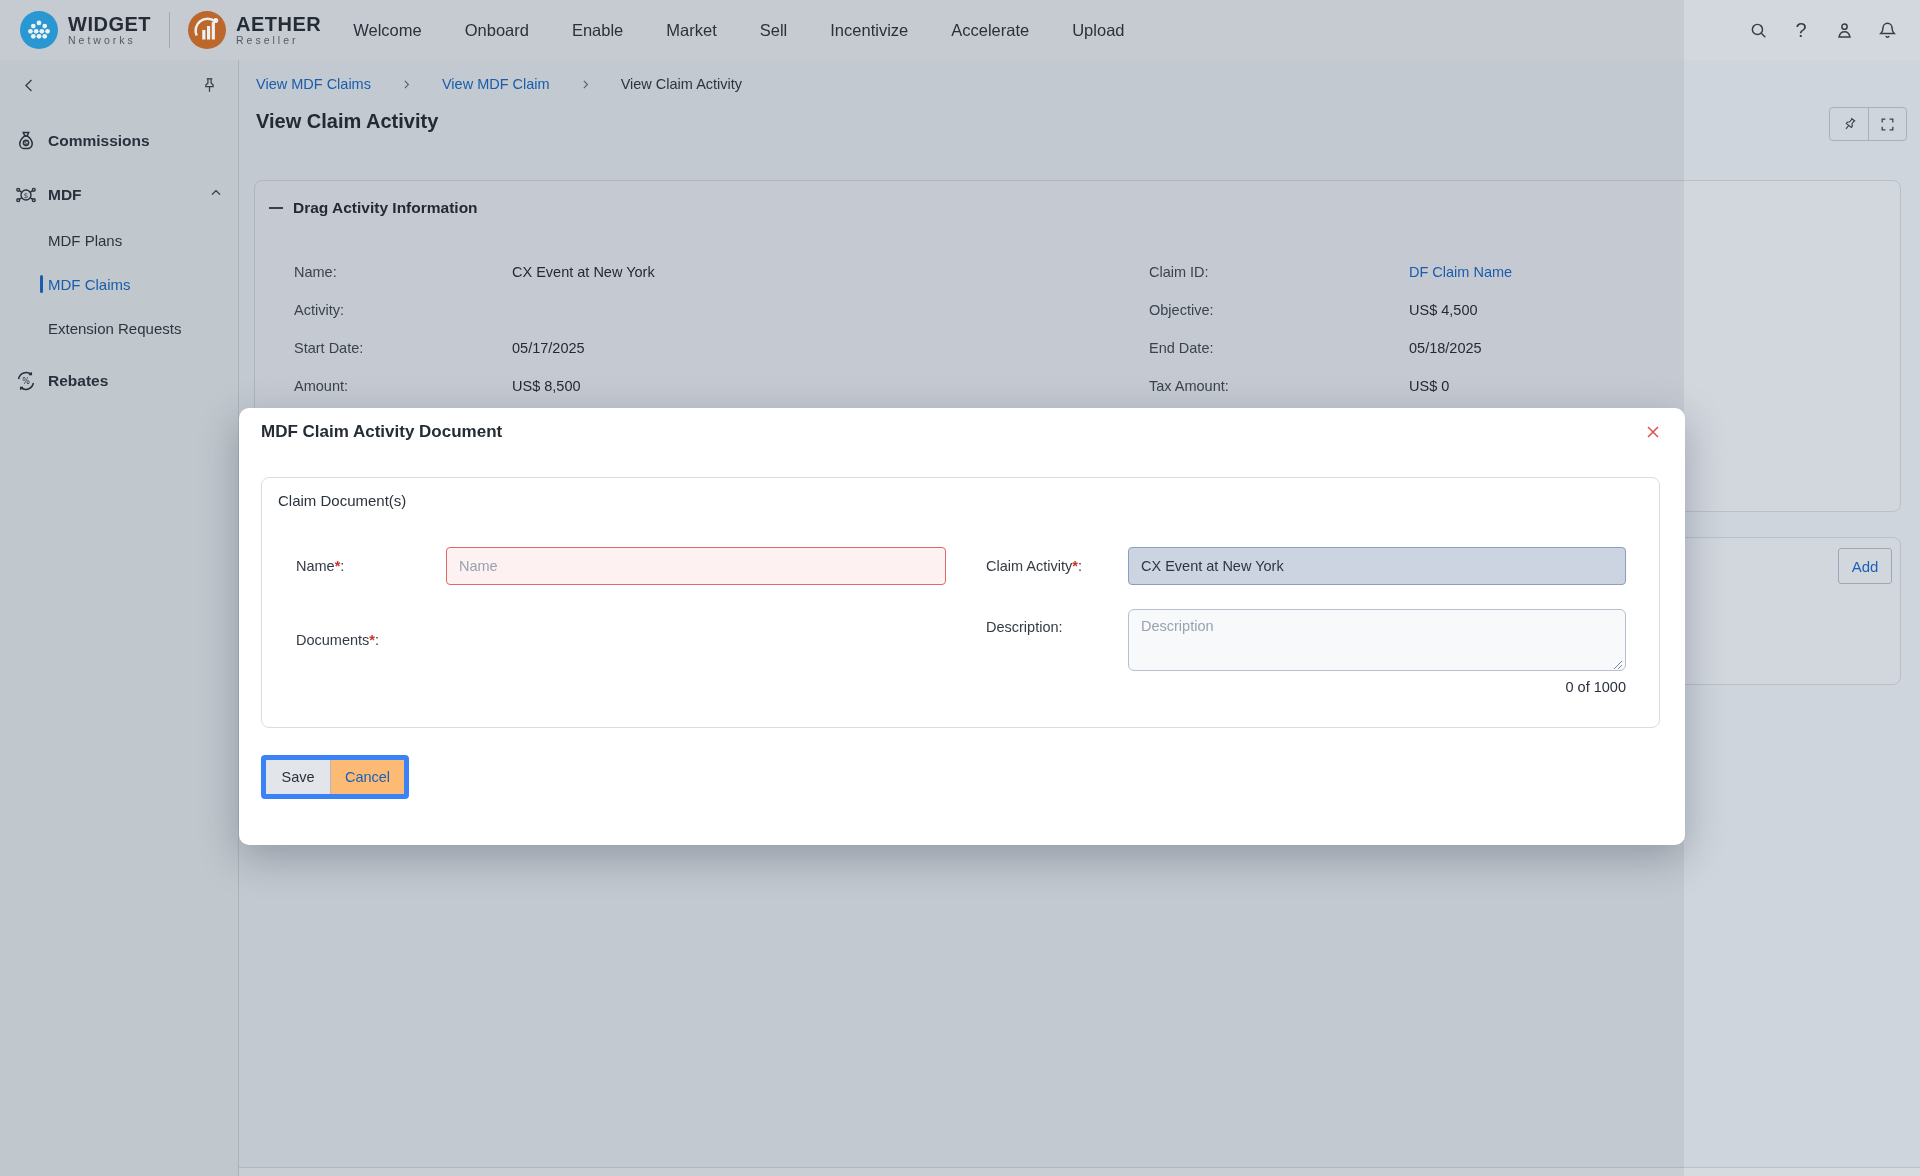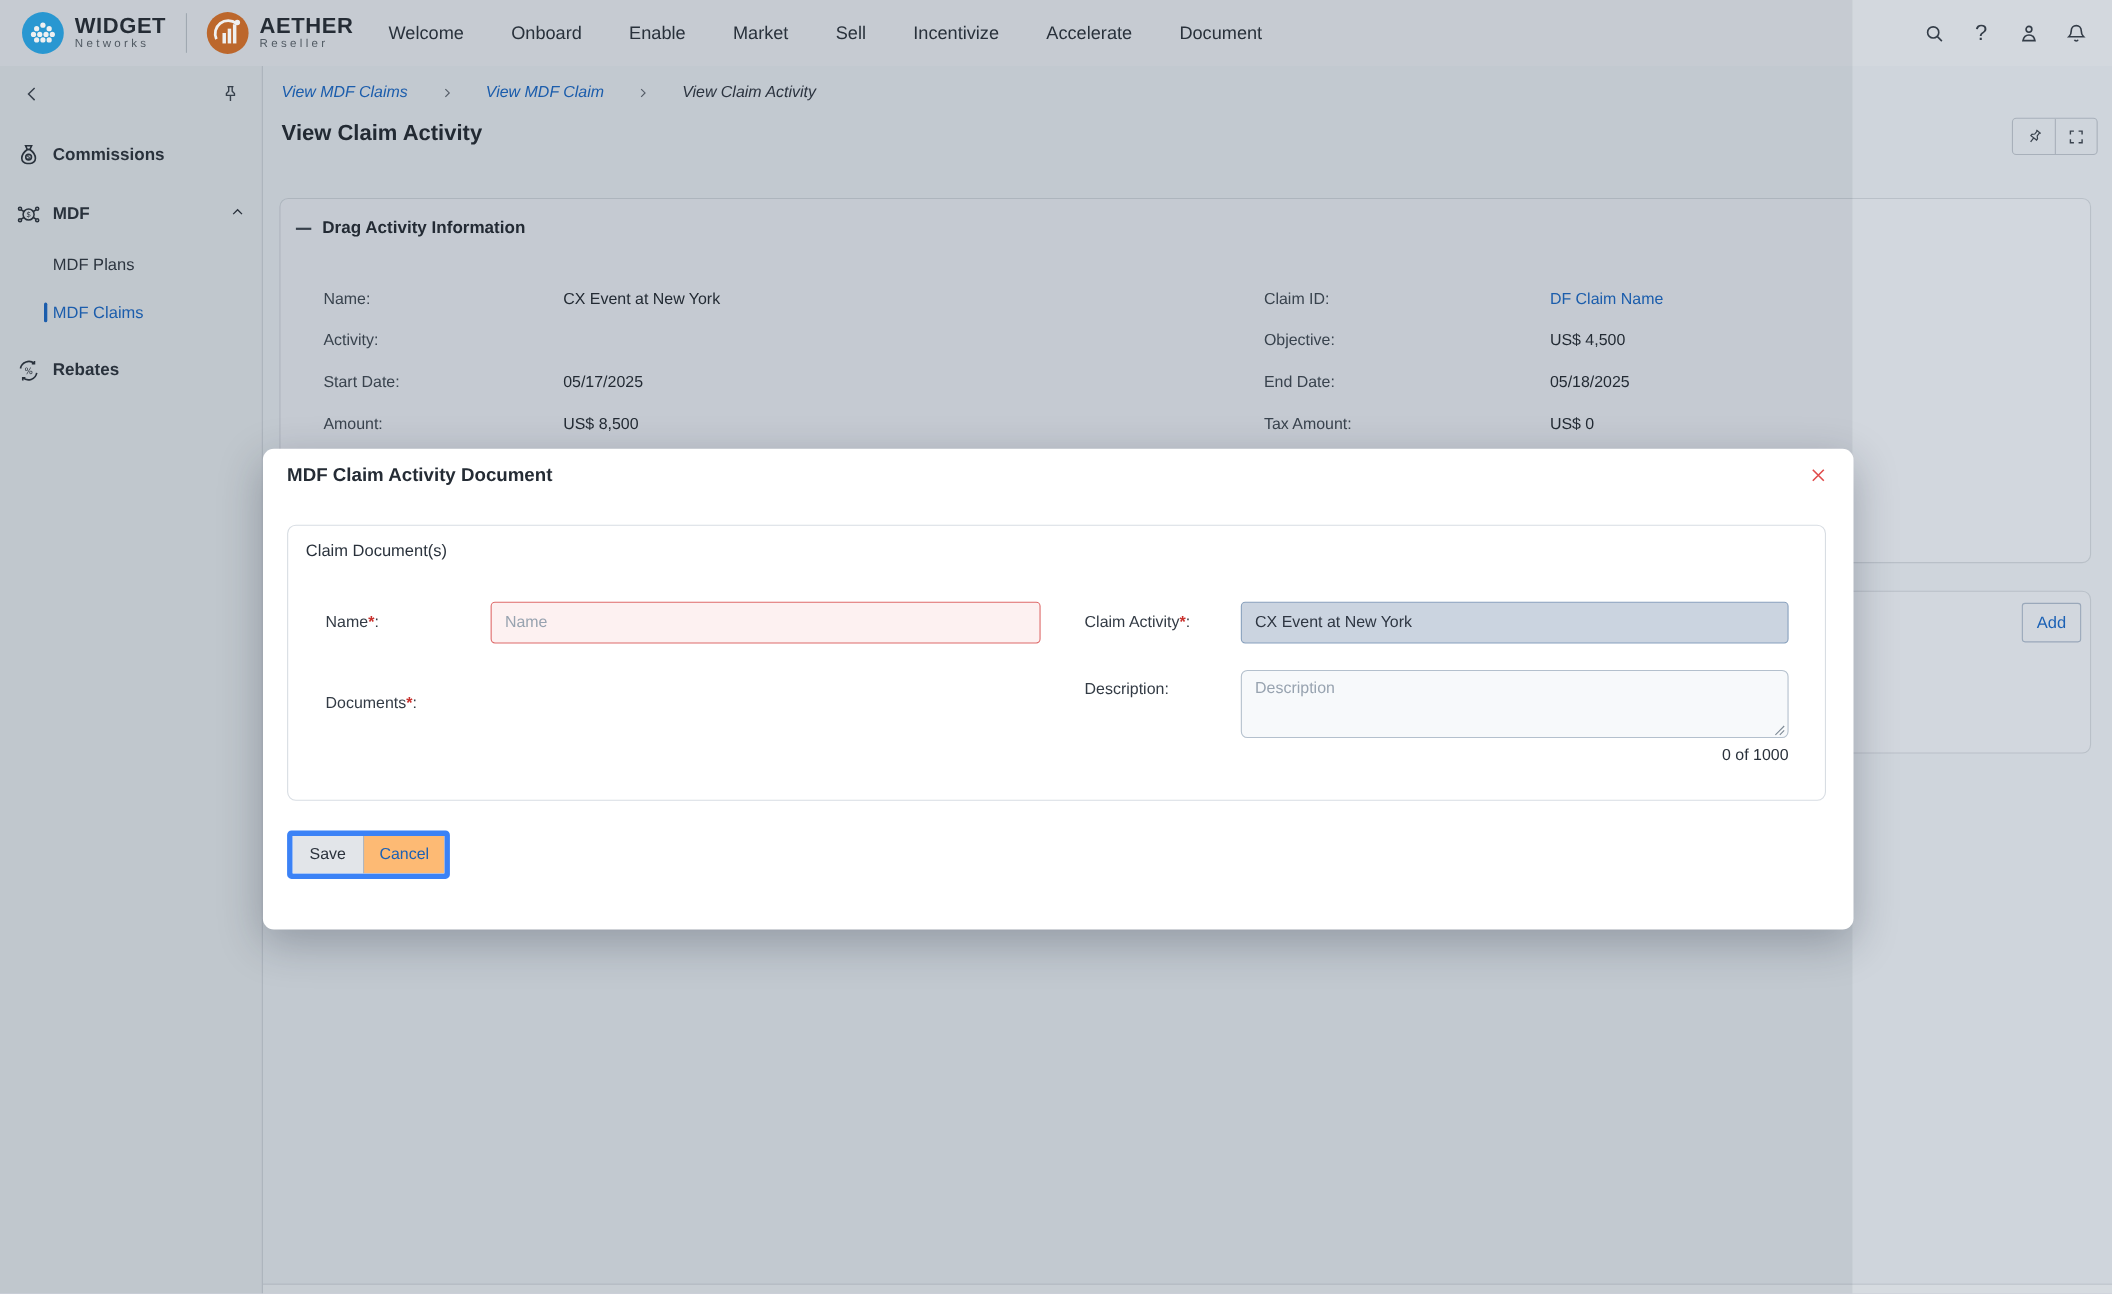--- a/index.html
+++ b/index.html
@@ -31,21 +31,21 @@
   .side-item .lbl { font-size:15.5px; font-weight:600; }
   .side-item.mt { margin-top:8px; }
   .side-chevron { margin-left:auto; }
   .side-chevron svg { width:16px; height:16px; }
   .side-sub { display:flex; align-items:center; height:44px; padding-left:48px; font-size:15px; color:#2e3640; cursor:pointer; position:relative; }
   .side-sub.active { color:#1b61b5; font-weight:500; }
   .active-bar { position:absolute; left:40px; top:13px; width:3px; height:18px; background:#1b61b5; border-radius:2px; }
 
   
   .main { position:absolute; left:239px; top:60px; width:1681px; height:1116px; }
-  .breadcrumb { position:absolute; left:17px; top:16px; display:flex; align-items:center; gap:29px; font-size:14.5px;font-style:italic; }
+  .breadcrumb { position:absolute; left:17px; top:16px; display:flex; align-items:center; gap:29px; font-size:14.5px; }
   .crumb-link { color:#1b61b5; cursor:pointer; }
   .crumb-current { color:#2d3540; }
   .crumb-sep svg { width:13px; height:13px; color:#5a626c; display:block; }
   .page-title { position:absolute; left:17px; top:50px; font-size:20px; font-weight:700; color:#232a33; }
   .hdr-actions { position:absolute; right:13px; top:47px; display:flex; border:1px solid #a8b0ba; border-radius:4px; overflow:hidden; }
   .hdr-btn { width:38px; height:32px; display:flex; align-items:center; justify-content:center; color:#3a434e; cursor:pointer; background:transparent; }
   .hdr-btn + .hdr-btn { border-left:1px solid #a8b0ba; }
   .hdr-btn svg { width:17px; height:17px; }
 
   .card { position:absolute; background:#d2d7de; border:1px solid #b9c0c8; border-radius:8px; }
@@ -144,21 +144,21 @@
       </span>
     </div>
     <nav class="nav">
       <span class="nav-item">Welcome</span>
       <span class="nav-item">Onboard</span>
       <span class="nav-item">Enable</span>
       <span class="nav-item">Market</span>
       <span class="nav-item">Sell</span>
       <span class="nav-item">Incentivize</span>
       <span class="nav-item">Accelerate</span>
-      <span class="nav-item">Document</span>
+      <span class="nav-item">Upload</span>
     </nav>
     <div class="topbar-icons">
       <span class="icon-btn">
         <svg viewBox="0 0 24 24" fill="none" stroke="currentColor" stroke-width="1.7">
             <circle cx="10.8" cy="10.8" r="5.8"></circle>
             <path d="M15.2 15.2l4.6 4.6"></path>
           </svg>
       </span>
       <span class="icon-btn help-glyph">?</span>
       <span class="icon-btn">
@@ -218,20 +218,21 @@
             <path d="M6 14.5 12 8.5l6 6"></path>
           </svg>
       </span>
     </div>
 
     <div class="side-sub">MDF Plans</div>
     <div class="side-sub active">
       <span class="active-bar"></span>
       <span>MDF Claims</span>
     </div>
+    <div class="side-sub">Extension Requests</div>
 
     <div class="side-item mt">
       <svg viewBox="0 0 24 24" fill="none" stroke="currentColor" stroke-width="1.5">
         <path d="M4.6 10A7.7 7.7 0 0 1 17.3 5.6"></path>
         <path d="M19.4 14a7.7 7.7 0 0 1-12.7 4.4"></path>
         <path d="M17.3 3.2v2.4h-2.4M6.7 20.8v-2.4h2.4"></path>
         <text x="12" y="14.8" font-size="8" text-anchor="middle" fill="currentColor" stroke="none" font-family="DejaVu Sans">%</text>
       </svg>
       <span class="lbl">Rebates</span>
     </div>

